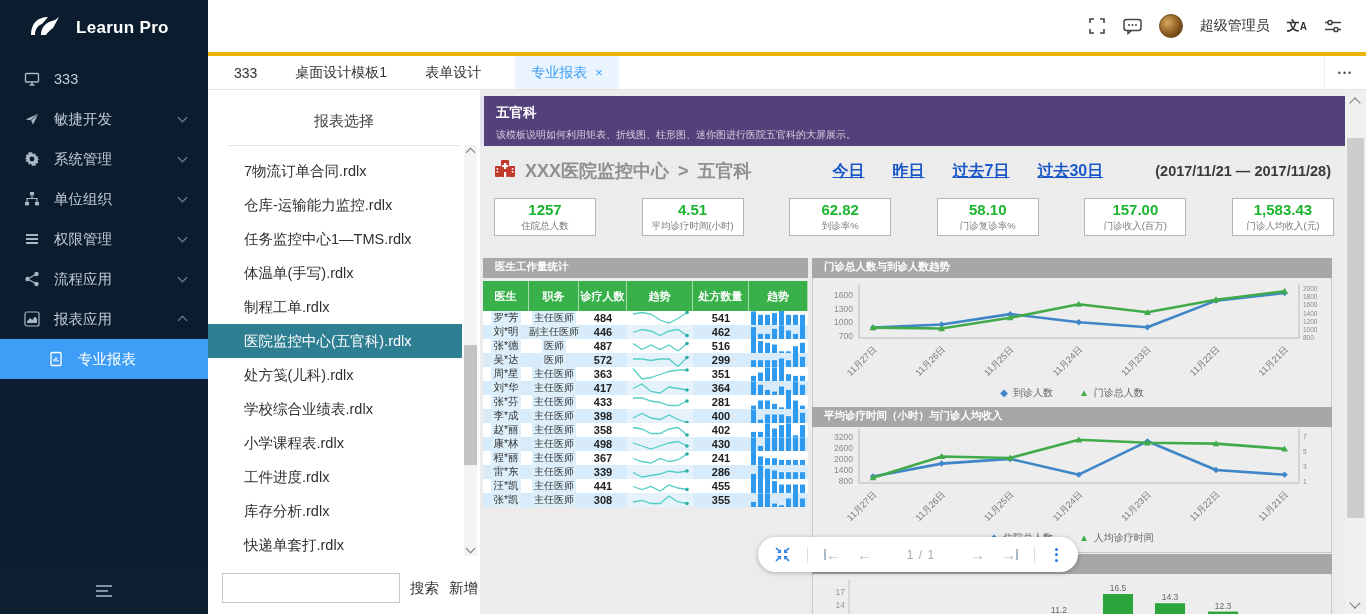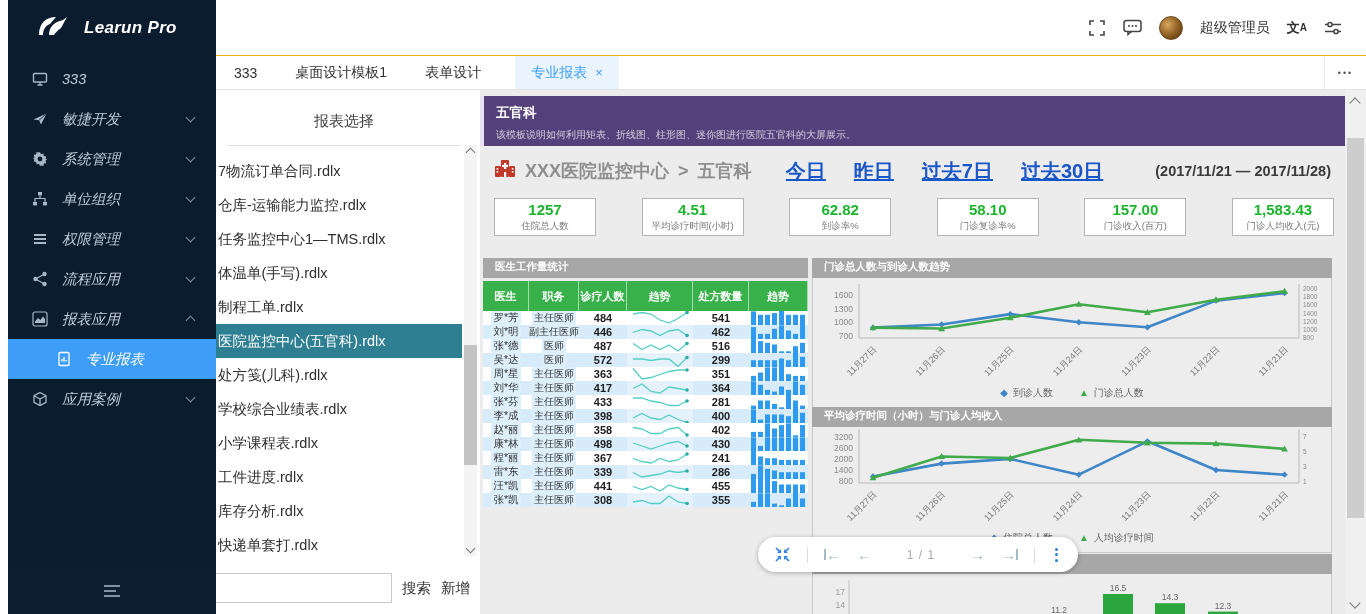--- a/index.html
+++ b/index.html
@@ -2,42 +2,42 @@
 <html><head>
 <meta charset="utf-8">
 <style>
   * { margin:0; padding:0; box-sizing:border-box; }
   html,body { width:1366px; height:614px; overflow:hidden; background:#fff;
     font-family:"Liberation Sans","DejaVu Sans",sans-serif; }
   .page { position:relative; width:1366px; height:614px; overflow:hidden; }
   svg text { font-family:"Liberation Sans","DejaVu Sans",sans-serif; }
 
   
-  .sidebar { position:absolute; left:8px; top:0; width:208px; height:614px; background:#0a1c2e; z-index:30;font-style:italic; }
+  .sidebar { position:absolute; left:0; top:0; width:208px; height:614px; background:#0a1c2e; z-index:30; }
   .logo { height:56px; display:flex; align-items:center; padding-left:28px; gap:14px; }
   .logo-text { color:#fff; font-size:17px; font-weight:bold; letter-spacing:.3px; }
   .menu { position:absolute; top:59px; left:0; right:0; }
   .menu-item { height:40px; display:flex; align-items:center; padding-left:24px; gap:14px;
     color:#c2cdd8; font-size:14.5px; cursor:pointer; position:relative; }
   .menu-item .menu-label { flex:0 0 auto; }
   .menu-item .chev { position:absolute; right:22px; width:7px; height:7px;
     border-right:1.6px solid #7d8fa2; border-bottom:1.6px solid #7d8fa2; }
   .chev.down { transform:rotate(45deg); margin-top:-3px; }
   .chev.up { transform:rotate(-135deg); margin-top:3px; }
   .menu-item.submenu { padding-left:48px; }
   .menu-item.active { background:#3e9ef7; color:#fff; }
   .sidebar-foot { position:absolute; bottom:0; left:0; right:0; height:46px; background:#0d2032;
     display:flex; align-items:center; justify-content:center; }
   .collapse-ic { display:inline-flex; flex-direction:column; gap:3px; cursor:pointer; }
   .collapse-ic i { display:block; width:16px; height:2px; background:#8193a5; }
   .collapse-ic i:nth-child(2){ width:12px; }
 
   
   .topbar { position:absolute; left:208px; top:0; right:0; height:56px; background:#fff;
-    border-bottom:1px solid #eab308; display:flex; align-items:center; justify-content:flex-end; }
+    border-bottom:4px solid #eab308; display:flex; align-items:center; justify-content:flex-end; }
   .topbar-right { display:flex; align-items:center; gap:17px; padding-right:24px; }
   .tb-ic { display:inline-flex; align-items:center; justify-content:center; cursor:pointer; color:#444; }
   .avatar { width:24px; height:24px; border-radius:50%;
     background:radial-gradient(circle at 35% 35%, #d9a75e 0%, #8a5a20 55%, #4a2f0c 100%);
     border:1px solid #704a18; }
   .user-name { font-size:14px; color:#333; cursor:pointer; }
   .lang-ic { font-size:13px; font-weight:bold; color:#333; }
 
   
   .tabbar { position:absolute; left:208px; top:56px; right:0; height:34px; background:#fff;
@@ -47,46 +47,46 @@
   .tab.active { background:#e9f4fe; color:#3d9ef6; margin-left:22px; padding:0 16px; }
   .tab .tab-close { color:#3d9ef6; font-size:13px; }
   .tab-more { margin-left:auto; width:42px; display:flex; align-items:center; justify-content:center;
     border-left:1px solid #ececec; color:#555; font-size:9px; letter-spacing:2px; cursor:pointer; }
 
   
   .report-panel { position:absolute; left:208px; top:90px; width:272px; bottom:0; background:#fff; z-index:20; }
   .rp-title { text-align:center; font-size:15px; color:#444; padding-top:22px; }
   .rp-divider { margin:14px 20px 0 20px; border-bottom:1px solid #e0e0e0; }
   .rp-list { position:absolute; top:64px; left:0; right:18px; bottom:56px; overflow:hidden; }
-  .rp-item { height:34px; line-height:34px; padding-left:10px; font-size:14.5px; color:#2f2f2f;
+  .rp-item { height:34px; line-height:34px; padding-left:36px; font-size:14.5px; color:#2f2f2f;
     white-space:nowrap; cursor:pointer; }
   .rp-item.active { background:#2f7f93; color:#fff; }
   .rp-scroll { position:absolute; top:55px; right:3px; width:13px; bottom:58px; background:#f4f4f4; }
   .rp-scroll .sc-up, .rp-scroll .sc-down { position:absolute; left:3px; width:7px; height:7px;
     border-right:1.6px solid #777; border-bottom:1.6px solid #777; cursor:pointer; }
   .rp-scroll .sc-up { top:4px; transform:rotate(-135deg); }
   .rp-scroll .sc-down { bottom:4px; transform:rotate(45deg); }
   .rp-thumb { position:absolute; left:0; right:0; top:200px; height:120px; background:#c3c3c3; cursor:pointer; }
   .rp-search { position:absolute; bottom:0; left:0; right:0; height:52px; display:flex;
-    align-items:center; padding-left:6px; gap:10px; background:#fff; }
+    align-items:center; padding-left:14px; gap:10px; background:#fff; }
   .rp-search input { width:178px; height:30px; border:1px solid #c8c8c8; background:#fff; padding:0 6px;
     font-size:13px; font-family:inherit; }
   .rp-btn { font-size:14.5px; color:#333; cursor:pointer; }
 
   
   .main { position:absolute; left:480px; top:90px; right:21px; bottom:0; background:#ececec; overflow:hidden; }
   .banner { position:relative; margin-top:6px; height:50px; background:#54407a; padding:8px 0 0 16px; }
   .banner-accent { position:absolute; left:0; top:0; bottom:0; width:4px; background:#e6e2ef; }
   .banner-title { color:#fff; font-size:13.5px; font-weight:bold; }
   .banner-sub { color:rgba(255,255,255,.72); font-size:10px; margin-top:6px; }
   .rpt-header { height:50px; display:flex; align-items:center; padding:0 14px 0 14px;text-align:right; }
   .rpt-title-wrap { display:flex; align-items:center; gap:9px; }
   .rpt-title { font-size:18px; font-weight:bold; color:#8f8f8f; }
   .rpt-links { display:flex; gap:28px; margin-left:auto; }
-  .rpt-link { font-size:20px; font-weight:bold; color:#1957c8; text-decoration:underline; cursor:pointer; }
+  .rpt-link { font-size:16px; font-weight:bold; color:#1957c8; text-decoration:underline; cursor:pointer; }
   .rpt-date { margin-left:52px; font-size:14.5px; font-weight:bold; color:#3a3a3a; }
   .kpi-row { display:flex; justify-content:space-between; padding:2px 11px 0 6px;margin-left:8px; }
   .kpi-card { width:102px; height:38px; background:#fff; border:1px solid #b5b5b5; text-align:center;
     padding-top:2px; }
   .kpi-value { font-size:15px; font-weight:bold; color:#1cb52e; }
   .kpi-label { font-size:9.5px; color:#777; margin-top:2px; white-space:nowrap; }
 
   .panels { position:absolute; left:0; top:168px; right:0; bottom:0; }
   .panel-title { height:20px; background:#a7a7a7; color:#fff; font-size:10.5px; font-weight:bold;
     line-height:16px; padding-left:12px; white-space:nowrap; overflow:hidden; }
@@ -203,28 +203,20 @@
           </svg>
           <span class="menu-label">报表应用</span>
           <span class="chev up"></span>
         </div>
         <div class="menu-item submenu active">
           <svg width="16" height="16" viewBox="0 0 16 16" fill="none" stroke="#ffffff" stroke-width="1.3">
             <rect x="3" y="1.5" width="10" height="13" rx="1"></rect>
             <path d="M6 10.5V8M8 10.5V6M10 10.5V9"></path>
           </svg>
           <span class="menu-label">专业报表</span>
-        </div>
-        <div class="menu-item">
-          <svg width="16" height="16" viewBox="0 0 16 16" fill="none" stroke="#a9b7c6" stroke-width="1.3">
-            <path d="M8 1.5 L14 4.7 V11.3 L8 14.5 L2 11.3 V4.7 Z"></path>
-            <path d="M2 4.7 L8 8 L14 4.7 M8 8 V14.5"></path>
-          </svg>
-          <span class="menu-label">应用案例</span>
-          <span class="chev down"></span>
         </div>
       </nav>
     <div class="sidebar-foot">
       <span class="collapse-ic">
           <i></i>
           <i></i>
           <i></i>
         </span>
     </div>
   </aside>

